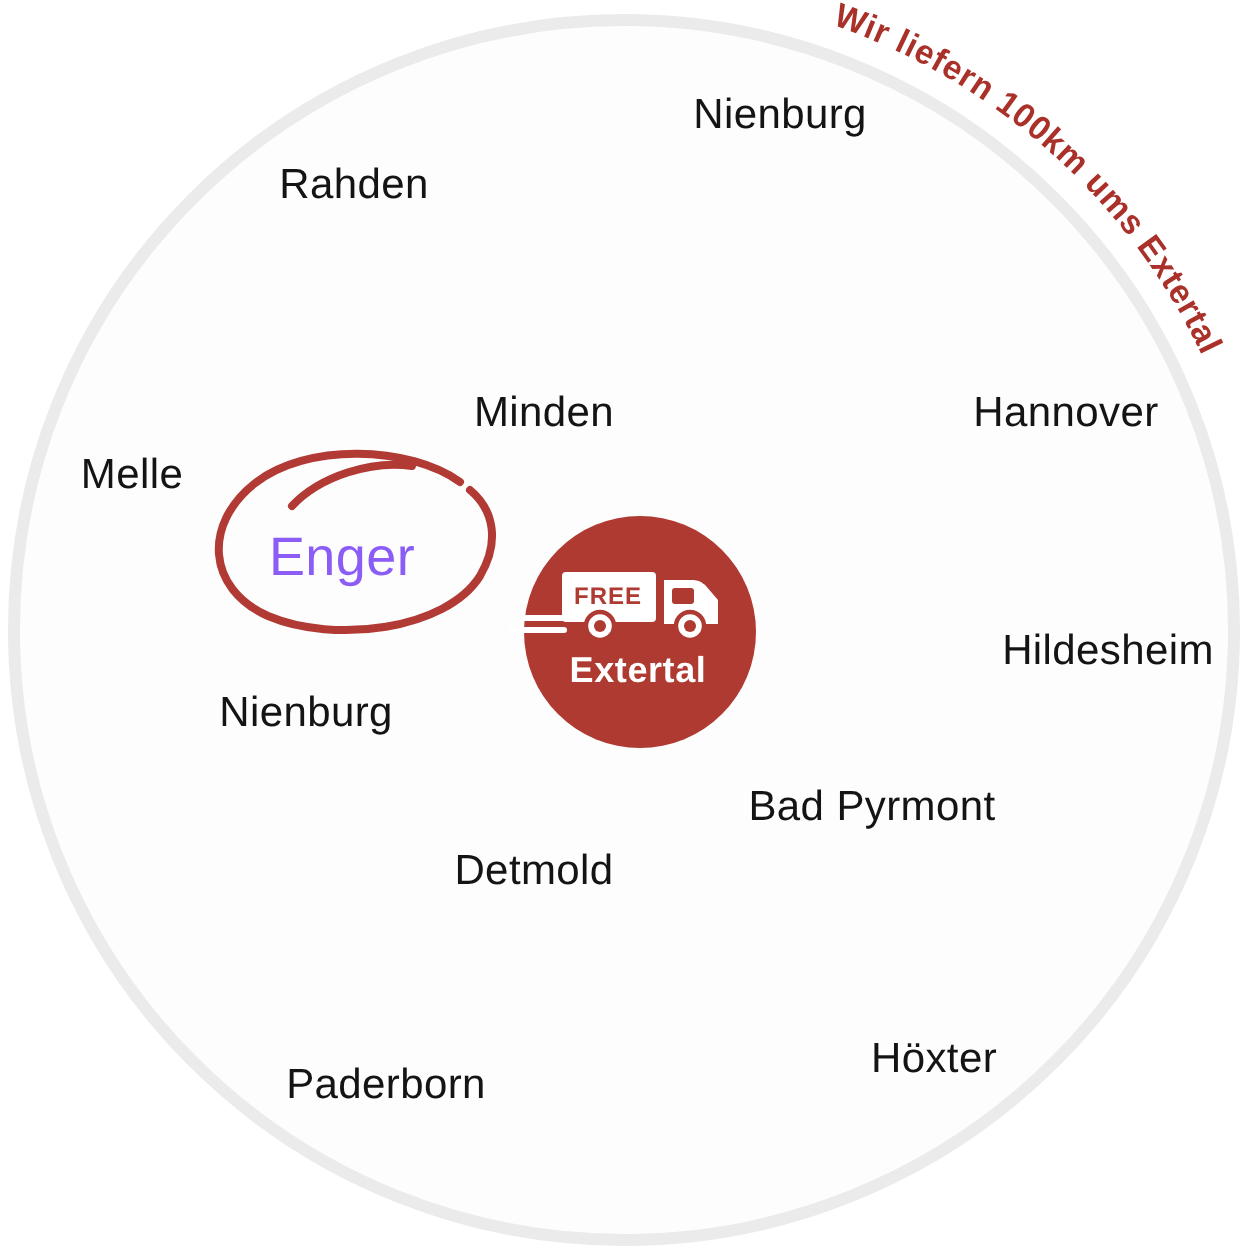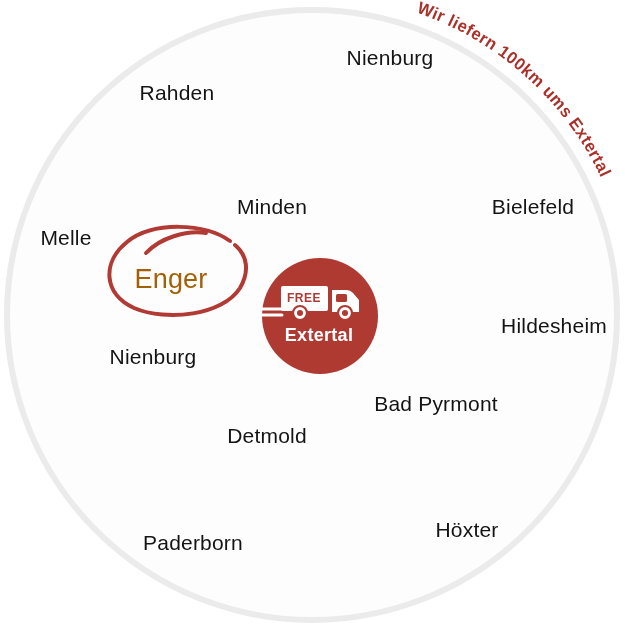--- a/index.html
+++ b/index.html
@@ -15,21 +15,21 @@
     position:absolute;
     transform:translate(-50%,-50%);
     font-weight:400;
     font-size:21px;
     color:#141414;
     white-space:nowrap;
     letter-spacing:.2px;
   }
   .city.enger{
     font-size:27px;
-    color:#a16207;
+    color:#8b5cf6;
   }
   .tagline-text{
     font-family:"Liberation Sans",sans-serif;
     font-weight:700;
     font-size:17px;
     fill:#a93129;
     letter-spacing:.5px;
   }
   .free-text{
     font-family:"Liberation Sans",sans-serif;
@@ -87,21 +87,21 @@
         <circle cx="345" cy="313" r="3" fill="#af3a32"></circle>
       </g>
 
       <text x="319" y="341" class="badge-place-text">Extertal</text>
     </g>
   </svg>
 
   <span class="city" style="left:390px;top:58px">Nienburg</span>
   <span class="city" style="left:272px;top:207px">Minden</span>
   <span class="city" style="left:177px;top:93px">Rahden</span>
-  <span class="city" style="left:533px;top:207px">Bielefeld</span>
+  <span class="city" style="left:533px;top:207px">Hannover</span>
   <span class="city" style="left:66px;top:238px">Melle</span>
   <span class="city" style="left:554px;top:326px">Hildesheim</span>
   <span class="city" style="left:153px;top:357px">Nienburg</span>
   <span class="city" style="left:436px;top:404px">Bad Pyrmont</span>
   <span class="city" style="left:267px;top:436px">Detmold</span>
   <span class="city" style="left:193px;top:543px">Paderborn</span>
   <span class="city" style="left:467px;top:530px">Höxter</span>
 
   <span class="city enger" style="left:171px;top:279px">Enger</span>
 </div>

